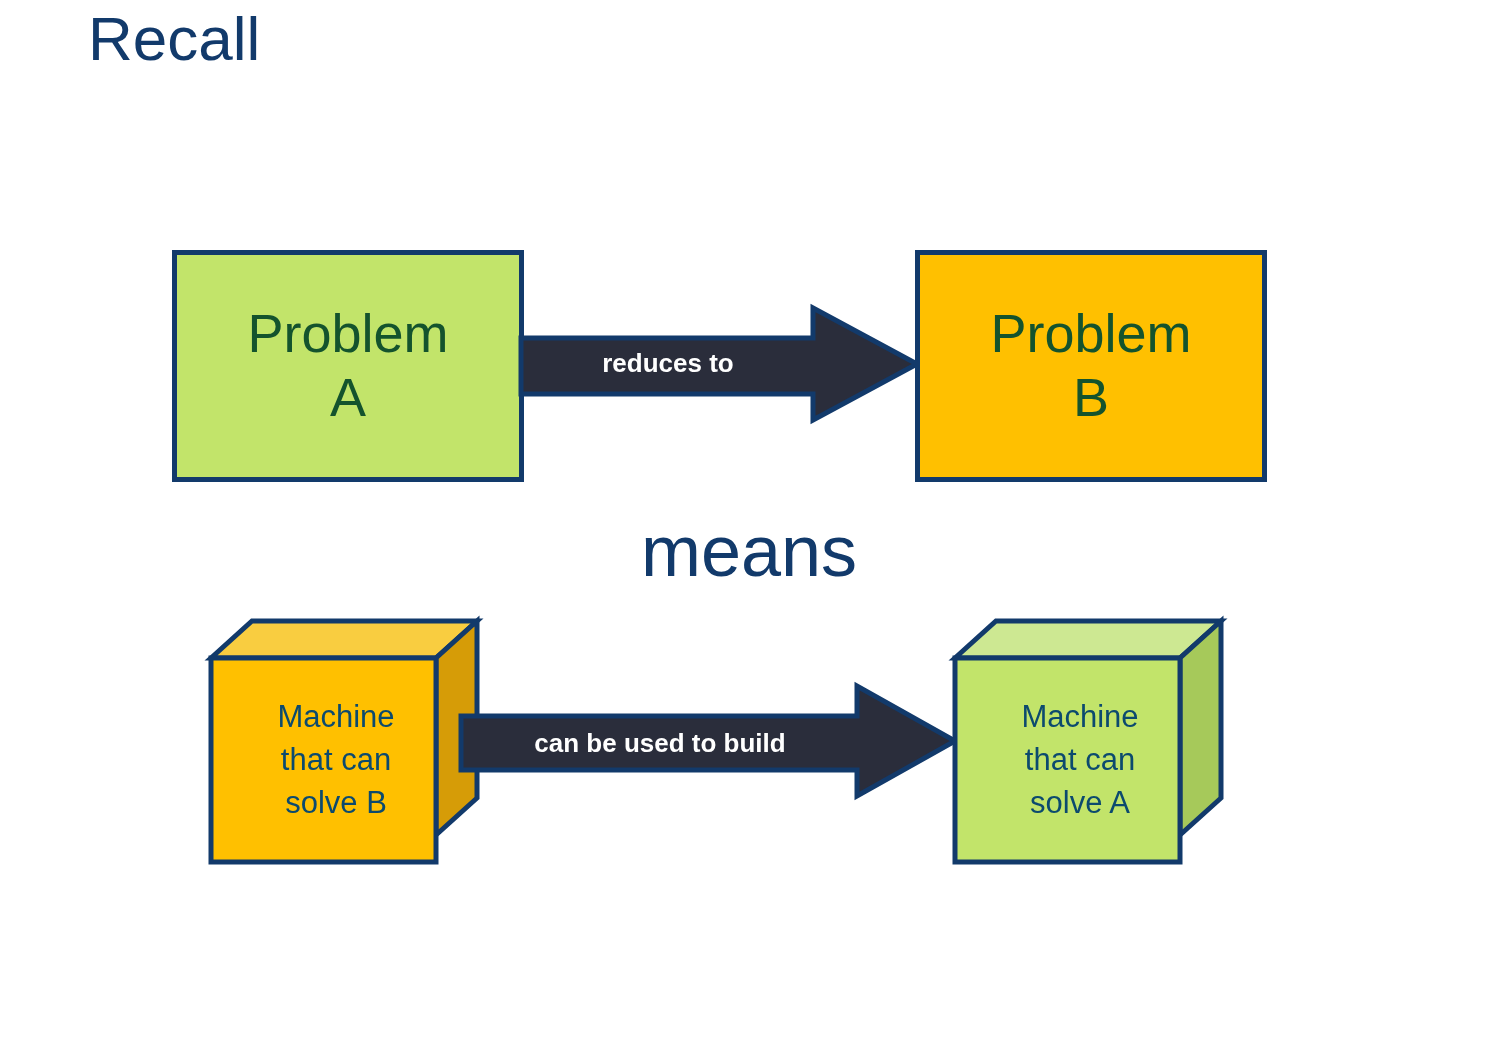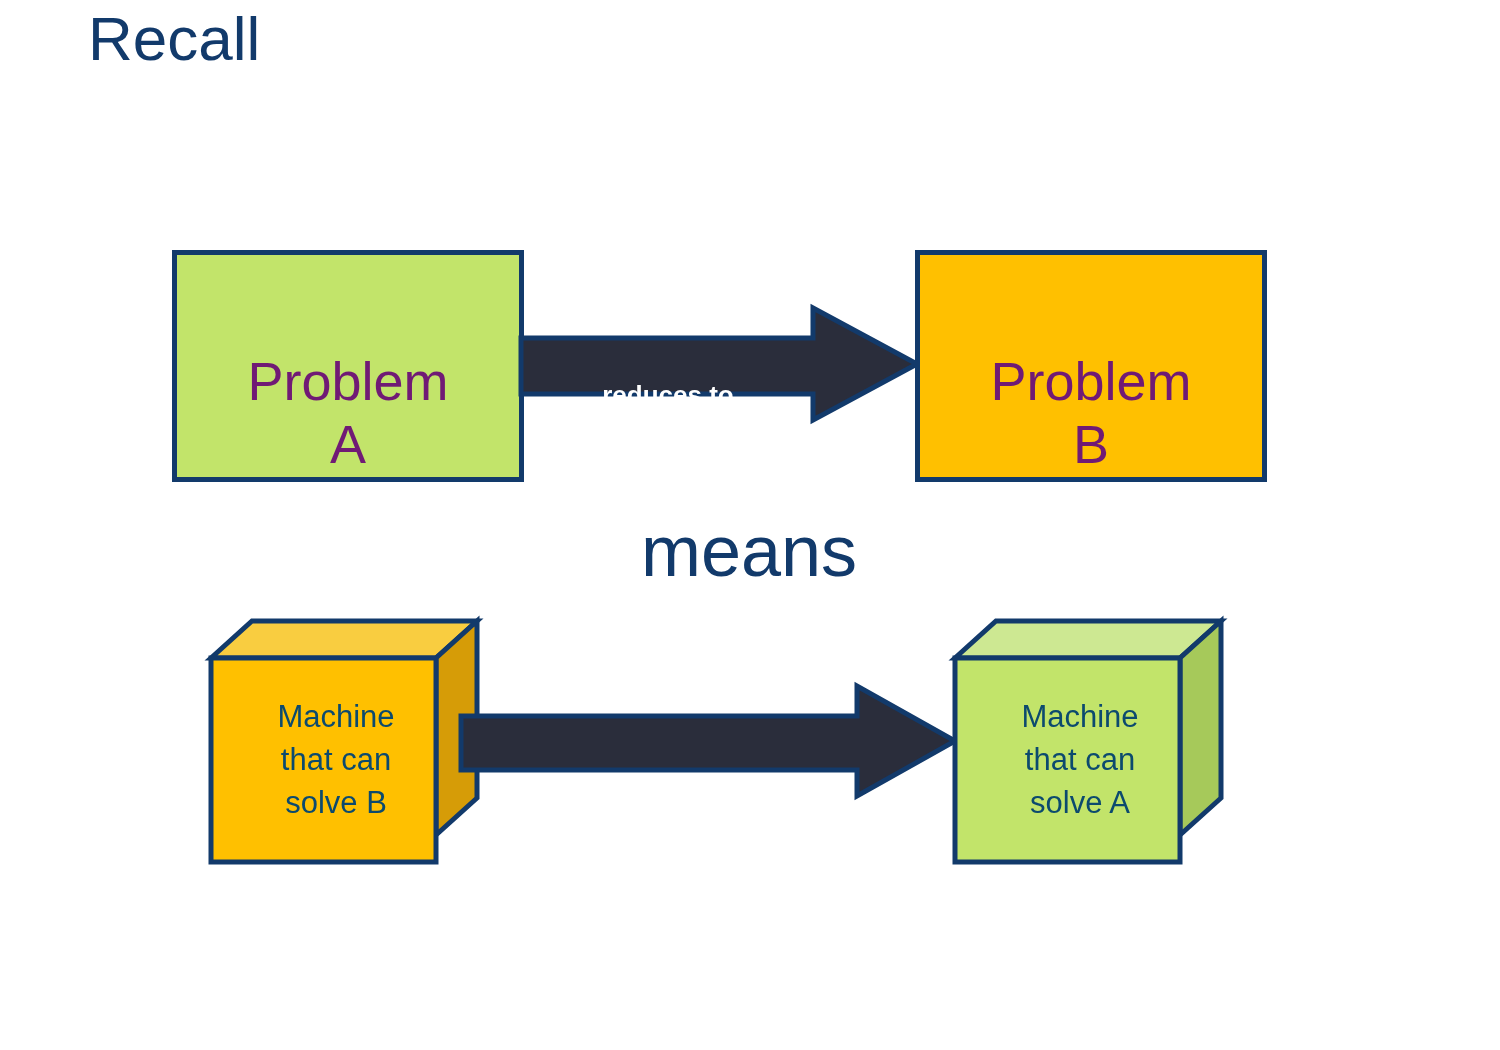--- a/index.html
+++ b/index.html
@@ -35,24 +35,24 @@
     letter-spacing: 0px;
     white-space: nowrap;
   }
 
   
   .problem-box {
     position: absolute;
     box-sizing: border-box;
     border: 5px solid #123A6B;
     display: flex;
-    align-items: flex-end;
+    align-items: center;
     justify-content: center;
     text-align: center;
-    color: #701a75;
+    color: #14532d;
     font-size: 54px;
     line-height: 1.18;
   }
   #problem-a-box {
     left: 172px;
     top: 250px;
     width: 352px;
     height: 232px;
     background: #C2E46A;
   }
@@ -97,21 +97,20 @@
     color: #FFFFFF;
     font-weight: bold;
     white-space: nowrap;
   }
   #arrow-top-label {
     left: 518px;
     top: 348px;
     width: 300px;
     text-align: center;
     font-size: 26px;
-    margin-top: 32px;
   }
   #arrow-bottom-label {
     left: 462px;
     top: 728px;
     width: 396px;
     text-align: center;
     font-size: 26px;
   }
 
   
@@ -181,20 +180,21 @@
       <rect class="cube-face-front" fill="#FFC000" x="3" y="42" width="225" height="204"></rect>
     </svg>
     <div id="cube-b-label" class="cube-label">Machine
 that can
 solve B</div>
   </div>
 
   <svg id="arrow-bottom" class="arrow-svg" width="500" height="122" viewBox="0 0 500 122">
     <polygon class="arrow-body" points="3,36 399,36 399,6 497,61 399,116 399,90 3,90"></polygon>
   </svg>
+  <div id="arrow-bottom-label" class="arrow-text">can be used to build</div>
 
   <div id="cube-a" class="cube">
     <svg class="cube-svg" width="272" height="250" viewBox="0 0 272 250">
       <polygon class="cube-face-top" fill="#CDE892" points="3,42 44,5 269,5 228,42"></polygon>
       <polygon class="cube-face-side" fill="#A6C95A" points="228,42 269,5 269,182 228,219"></polygon>
       <rect class="cube-face-front" fill="#C2E46A" x="3" y="42" width="225" height="204"></rect>
     </svg>
     <div id="cube-a-label" class="cube-label">Machine
 that can
 solve A</div>

